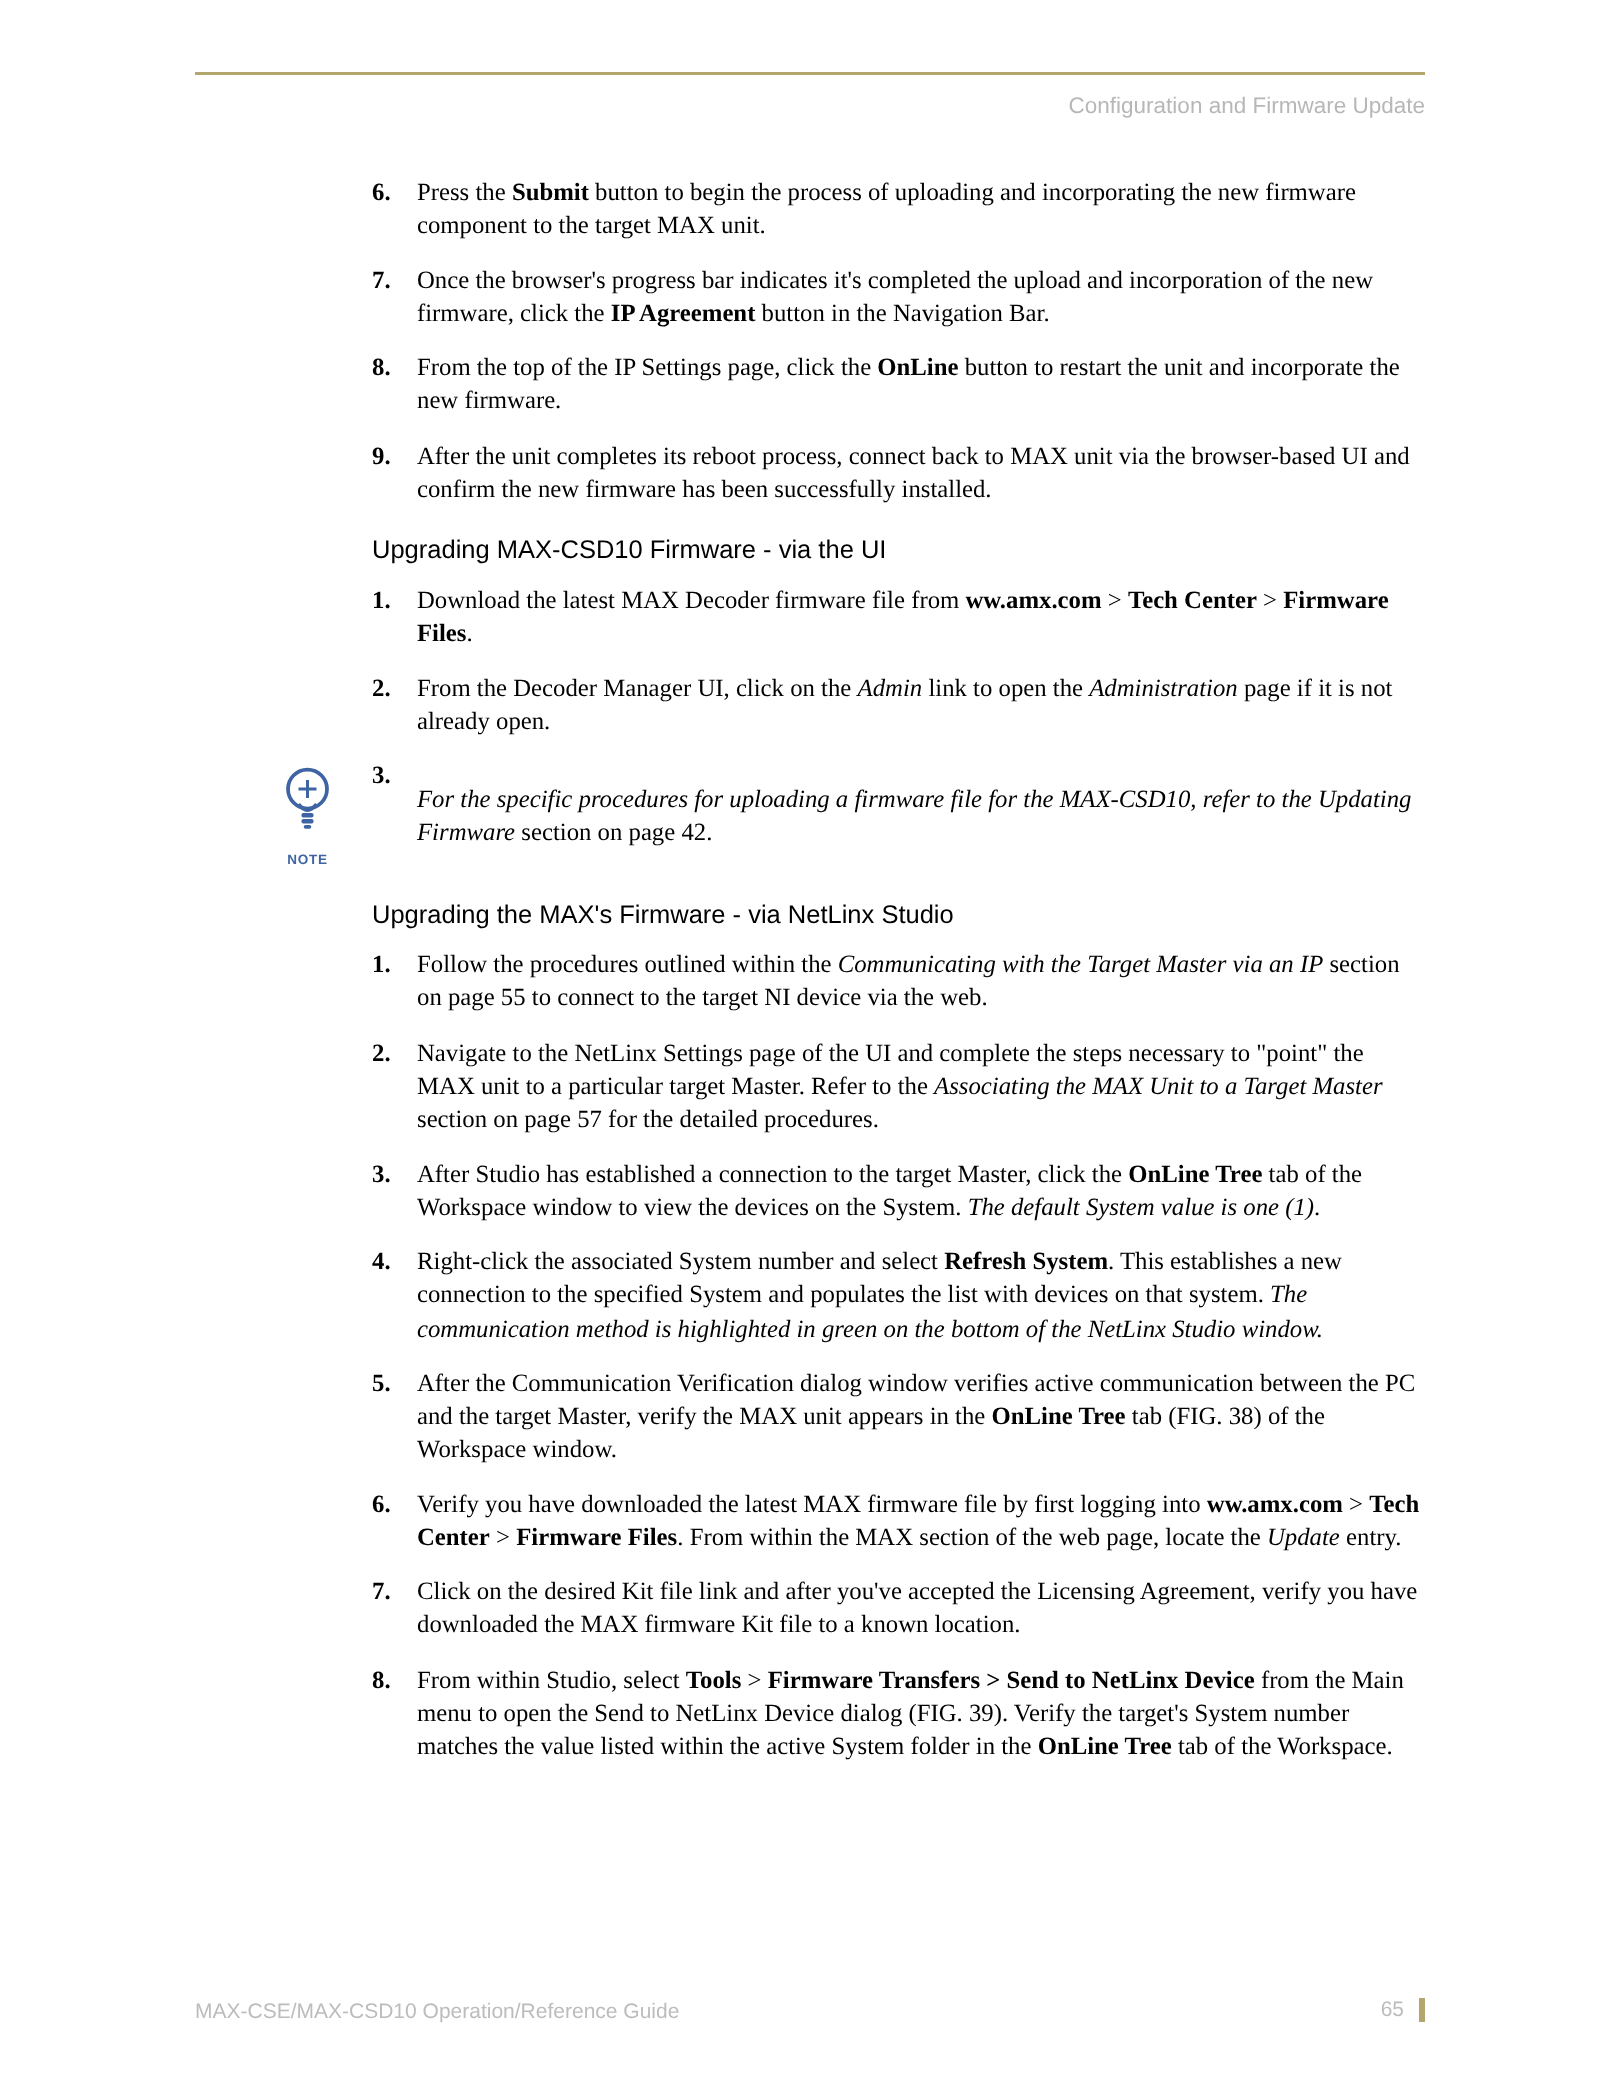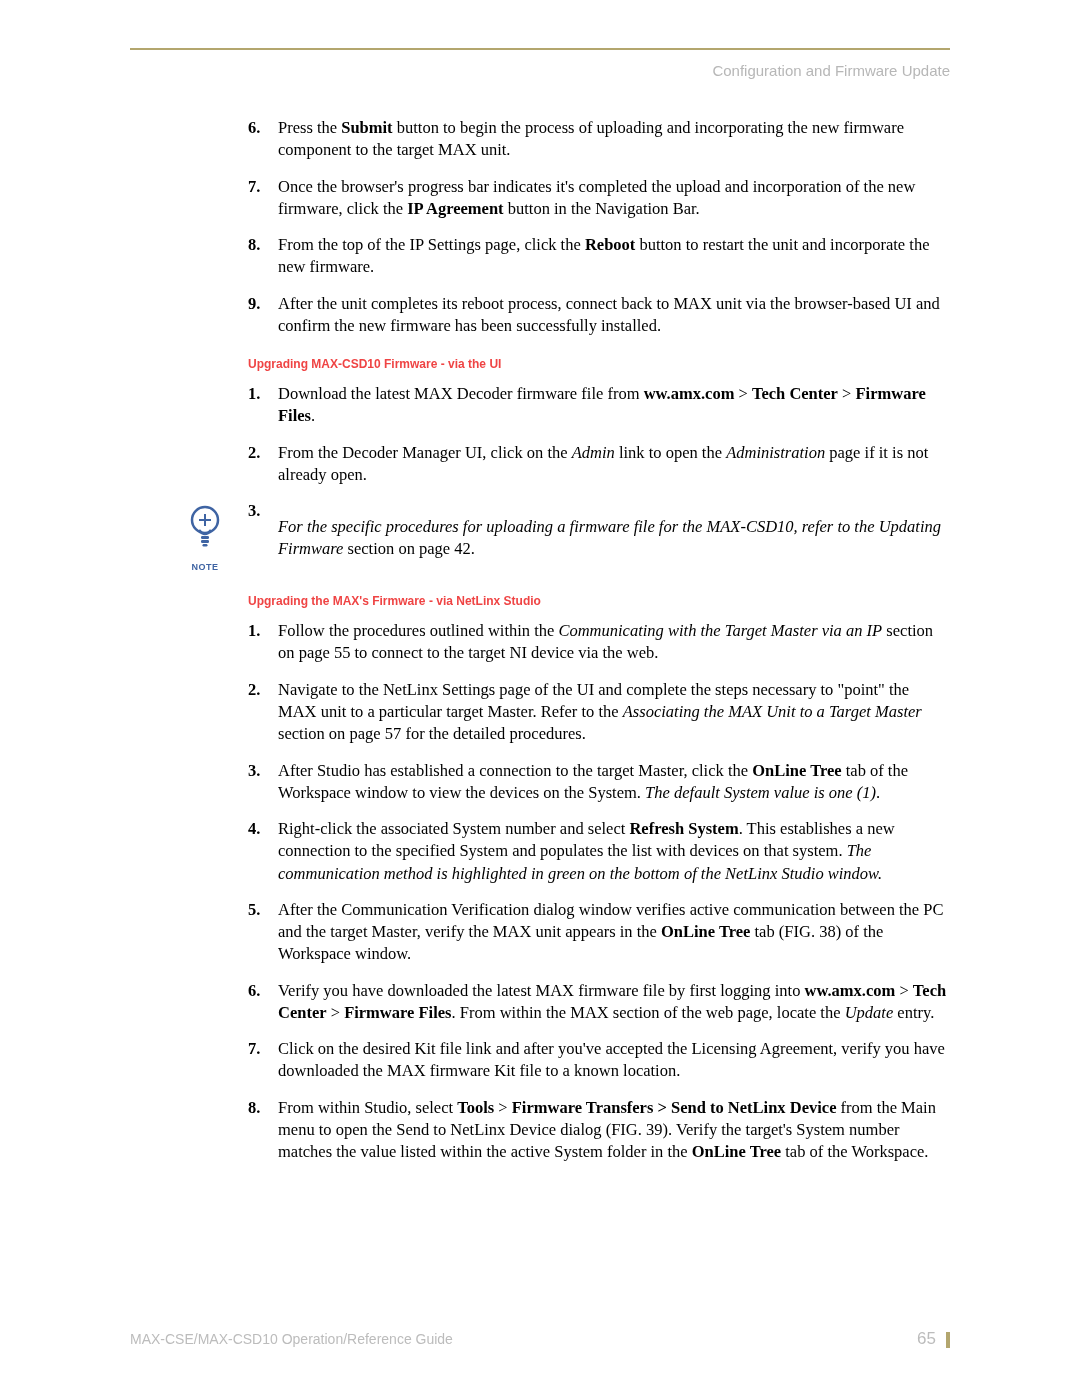--- a/index.html
+++ b/index.html
@@ -4,47 +4,47 @@
 <style>
   * { box-sizing: border-box; margin: 0; padding: 0; }
   html, body { width: 1080px; height: 1397px; background: #fff; font-family: "Times New Roman", Times, serif; color: #000; }
   .page { position: relative; width: 1080px; height: 1397px; padding: 48px 130px 60px 130px; }
   .rule { height: 2px; background: #b3a66e; margin: 0; }
   .header-title { font-family: "Helvetica Neue", Helvetica, Arial, sans-serif; font-size: 15px; color: #b7b7b7; text-align: right; margin-top: 12px; margin-bottom: 38px; }
   .content { padding-left: 118px; }
   ol.numlist { list-style: none; padding-left: 0; }
   ol.numlist > li { position: relative; padding-left: 30px; font-size: 16.5px; line-height: 1.35; margin-bottom: 14px; text-align: left; }
   ol.numlist > li .num { position: absolute; left: 0; top: 0; font-weight: bold; }
-  .sect-head { font-family: "Helvetica Neue", Helvetica, Arial, sans-serif; font-size: 12px; font-weight: 700; color: #ef4444; margin: 20px 0 12px 0; }
+  .sect-head { font-family: "Helvetica Neue", Helvetica, Arial, sans-serif; font-size: 17px; font-weight: 400; color: #000000; margin: 20px 0 12px 0; }
   .note-block { position: relative; margin: 18px 0 18px -66px; min-height: 70px; padding-left: 66px; }
   .note-icon { position: absolute; left: 0; top: 0; width: 46px; text-align: center; }
   .note-icon svg { display: block; margin: 0 auto; }
   .note-label { font-family: Helvetica, Arial, sans-serif; font-size: 9px; font-weight: bold; letter-spacing: 0.5px; color: #3f64a3; margin-top: 14px; }
   .note-text { font-style: italic; font-size: 16.5px; line-height: 1.35; padding-top: 12px; padding-left: 30px; font-family: Liberation Serif, serif; }
   .note-text .nonitalic { font-style: normal; }
   b { font-weight: bold; }
   i { font-style: italic; }
   .footer { position: absolute; left: 130px; right: 130px; bottom: 48px; display: flex; align-items: center; justify-content: space-between; gap: 36px; }
   .footer-title { font-family: "Helvetica Neue", Helvetica, Arial, sans-serif; font-size: 14px; color: #bcbcbc; }
-  .footer-page { font-family: "Helvetica Neue", Helvetica, Arial, sans-serif; font-size: 17px; color: #bcbcbc; padding-right: 6px; }
+  .footer-page { font-family: "Helvetica Neue", Helvetica, Arial, sans-serif; font-size: 14px; color: #bcbcbc; padding-right: 6px; }
   .footer-bar { display: inline-block; width: 4px; height: 16px; background: #b3a66e; vertical-align: middle; margin-left: 4px; }
 </style>
 </head>
 <body>
 
 <div class="page">
   <div class="rule"></div>
   <div class="header-title">Configuration and Firmware Update</div>
 
   <div class="content">
 
     <ol class="numlist" id="listA">
         <li><span class="num">6.</span><span>Press the <b>Submit</b> button to begin the process of uploading and incorporating the new firmware component to the target MAX unit.</span></li>
         <li><span class="num">7.</span><span>Once the browser's progress bar indicates it's completed the upload and incorporation of the new firmware, click the <b>IP Agreement</b> button in the Navigation Bar.</span></li>
-        <li><span class="num">8.</span><span>From the top of the IP Settings page, click the <b>Reboot</b> button to restart the unit and incorporate the new firmware.</span></li>
+        <li><span class="num">8.</span><span>From the top of the IP Settings page, click the <b>OnLine</b> button to restart the unit and incorporate the new firmware.</span></li>
         <li><span class="num">9.</span><span>After the unit completes its reboot process, connect back to MAX unit via the browser-based UI and confirm the new firmware has been successfully installed.</span></li>
       </ol>
 
     <div class="sect-head">Upgrading MAX-CSD10 Firmware - via the UI</div>
 
     <ol class="numlist" id="listB">
         <li><span class="num">1.</span><span>Download the latest MAX Decoder firmware file from <b>ww.amx.com</b> &gt; <b>Tech Center</b> &gt; <b>Firmware Files</b>.</span></li>
         <li><span class="num">2.</span><span>From the Decoder Manager UI, click on the <i>Admin</i> link to open the <i>Administration</i> page if it is not already open.</span></li>
         <li><span class="num">3.</span></li>
       </ol>

